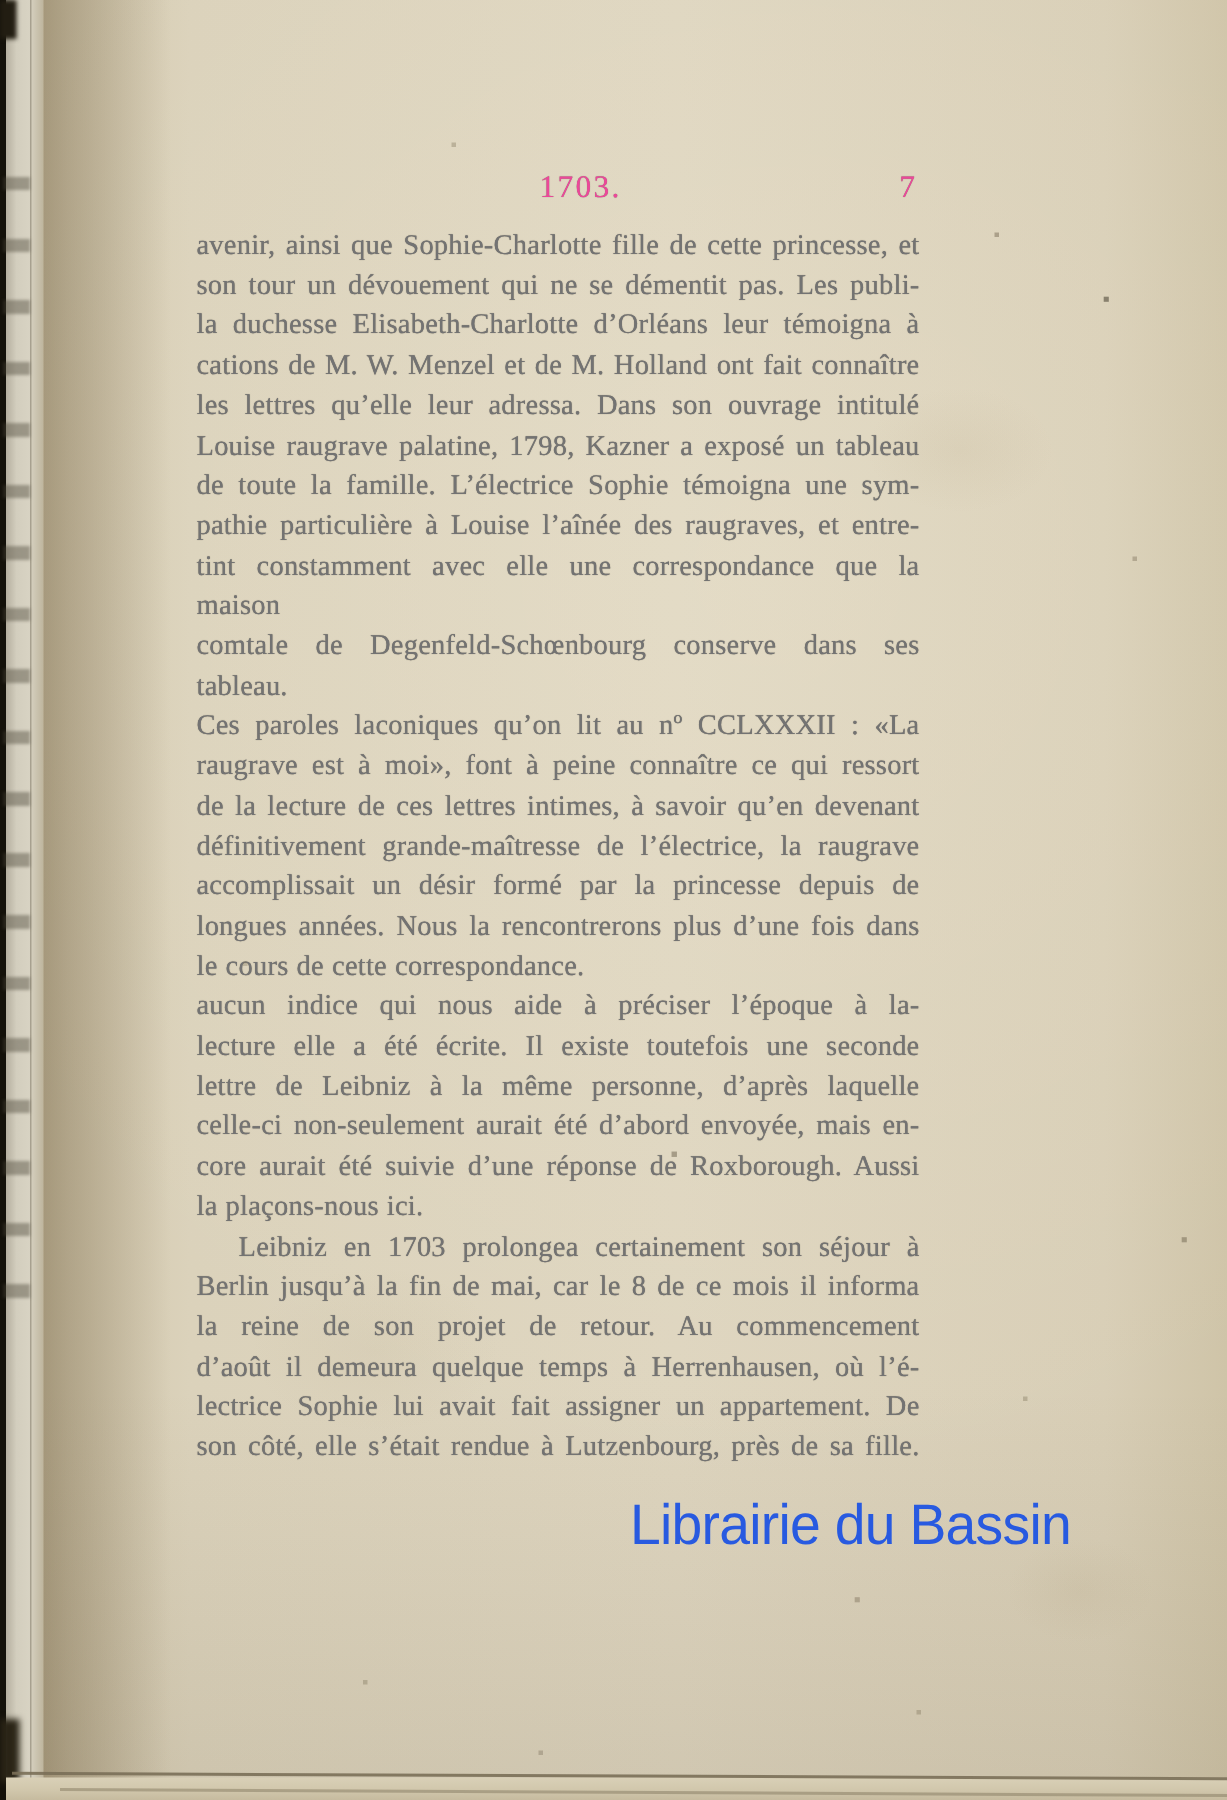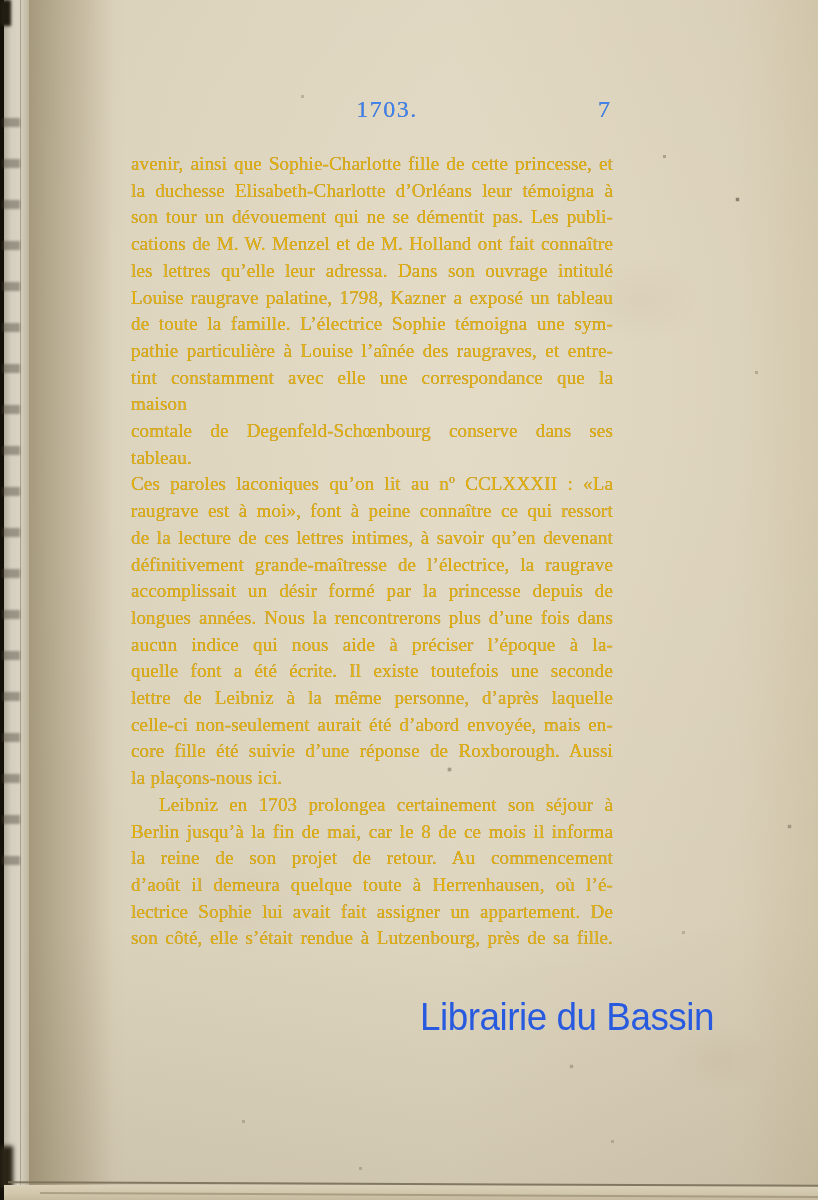--- a/index.html
+++ b/index.html
@@ -82,38 +82,38 @@
   }
   .stains{
     position:absolute;inset:0;
     background:
       radial-gradient(90px 60px at 640px 300px, rgba(150,130,90,0.07), rgba(150,130,90,0) 70%),
       radial-gradient(120px 80px at 250px 900px, rgba(150,130,90,0.06), rgba(150,130,90,0) 70%),
       radial-gradient(70px 50px at 720px 1060px, rgba(150,130,90,0.08), rgba(150,130,90,0) 70%);
   }
   
   .header{
-    position:absolute;left:133px;top:96px;width:480px;height:26px;
-    color:#3b82f6;font-size:24px;
+    position:absolute;left:133px;top:112px;width:480px;height:26px;
+    color:#ec4899;font-size:21px;
   }
   .running-title{
     position:absolute;left:50%;transform:translateX(-50%) translateX(14px);
     letter-spacing:1.5px;
     text-shadow:0 0 0.5px rgba(52,49,42,0.6);
   }
   .page-number{
     position:absolute;right:3px;top:0;
     text-shadow:0 0 0.5px rgba(52,49,42,0.6);
   }
   
   .text-block{
     position:absolute;left:131px;top:151px;width:482px;
     font-size:19px;line-height:26.7px;
     letter-spacing:0.15px;word-spacing:0.5px;
-    color:#eab308;
+    color:#737373;
     text-shadow:0 0 0.55px rgba(49,46,39,0.65);
   }
   .line{
     text-align:justify;
     text-align-last:justify;
     white-space:normal;
   }
   .line.flush{text-align-last:left;}
   .line.indent{text-indent:28px;}
   
@@ -145,45 +145,46 @@
   <div class="corner-blob-top"></div>
   <div class="corner-blob-bottom"></div>
 
   <div class="header">
     <span class="running-title">1703.</span>
     <span class="page-number">7</span>
   </div>
 
   <div id="text-block" class="text-block">
       <div class="line">avenir, ainsi que Sophie-Charlotte fille de cette princesse, et</div>
+      <div class="line">son tour un dévouement qui ne se démentit pas.  Les publi-</div>
       <div class="line">la duchesse Elisabeth-Charlotte d’Orléans leur témoigna à</div>
-      <div class="line">son tour un dévouement qui ne se démentit pas.  Les publi-</div>
       <div class="line">cations de M. W. Menzel et de M. Holland ont fait connaître</div>
       <div class="line">les lettres qu’elle leur adressa.   Dans son ouvrage intitulé</div>
       <div class="line">Louise raugrave palatine, 1798, Kazner a exposé un tableau</div>
       <div class="line">de toute la famille.   L’électrice Sophie témoigna une sym-</div>
       <div class="line">pathie particulière à Louise l’aînée des raugraves, et entre-</div>
       <div class="line">tint constamment avec elle une correspondance que la maison</div>
       <div class="line">comtale de Degenfeld-Schœnbourg conserve dans ses tableau.</div>
       <div class="line">Ces paroles laconiques qu’on lit au nº CCLXXXII : «La</div>
       <div class="line">raugrave est à moi», font à peine connaître ce qui ressort</div>
       <div class="line">de la lecture de ces lettres intimes, à savoir qu’en devenant</div>
       <div class="line">définitivement grande-maîtresse de l’électrice, la raugrave</div>
       <div class="line">accomplissait un désir formé par la princesse depuis de</div>
       <div class="line">longues années.  Nous la rencontrerons plus d’une fois dans</div>
+      <div class="line flush">le cours de cette correspondance.</div>
       <div class="line">aucun indice qui nous aide à préciser l’époque à la-</div>
-      <div class="line">quelle font a été écrite.   Il existe toutefois une seconde</div>
+      <div class="line">lecture elle a été écrite.   Il existe toutefois une seconde</div>
       <div class="line">lettre de Leibniz à la même personne, d’après laquelle</div>
       <div class="line">celle-ci non-seulement aurait été d’abord envoyée, mais en-</div>
-      <div class="line">core fille été suivie d’une réponse de Roxborough.  Aussi</div>
+      <div class="line">core aurait été suivie d’une réponse de Roxborough.  Aussi</div>
       <div class="line flush">la plaçons-nous ici.</div>
       <div class="line indent">Leibniz en 1703 prolongea certainement son séjour à</div>
       <div class="line">Berlin jusqu’à la fin de mai, car le 8 de ce mois il informa</div>
       <div class="line">la reine de son projet de retour.   Au commencement</div>
-      <div class="line">d’août il demeura quelque toute à Herrenhausen, où l’é-</div>
+      <div class="line">d’août il demeura quelque temps à Herrenhausen, où l’é-</div>
       <div class="line">lectrice Sophie lui avait fait assigner un appartement.   De</div>
       <div class="line">son côté, elle s’était rendue à Lutzenbourg, près de sa fille.</div>
     </div>
 
   <div class="watermark">Librairie du Bassin</div>
 
   <div class="bottom-strip"></div>
   <div class="edge-line-1"></div>
   <div class="edge-line-2"></div>
 

